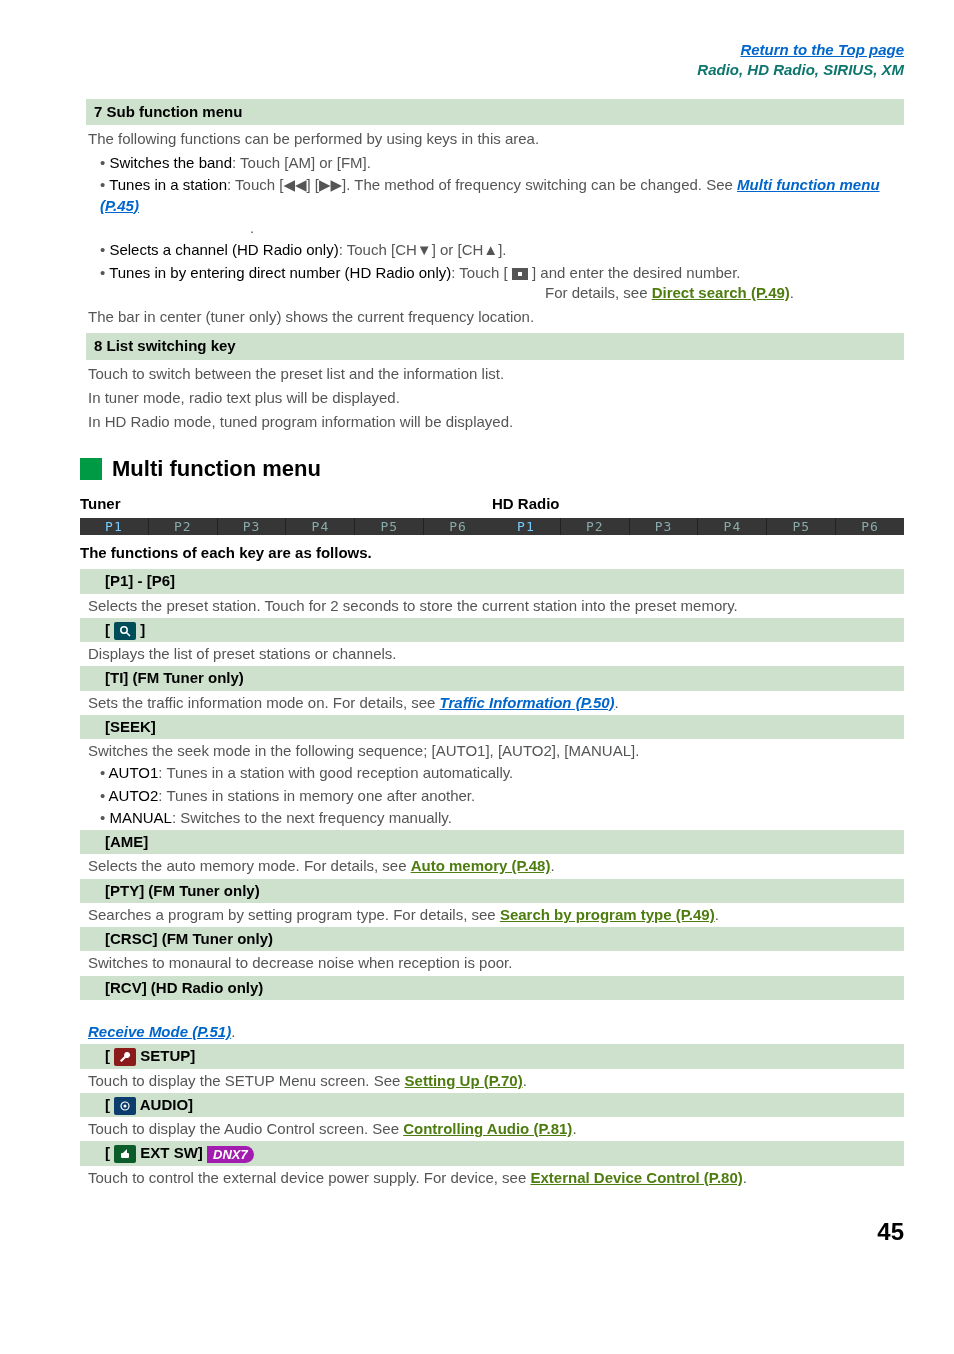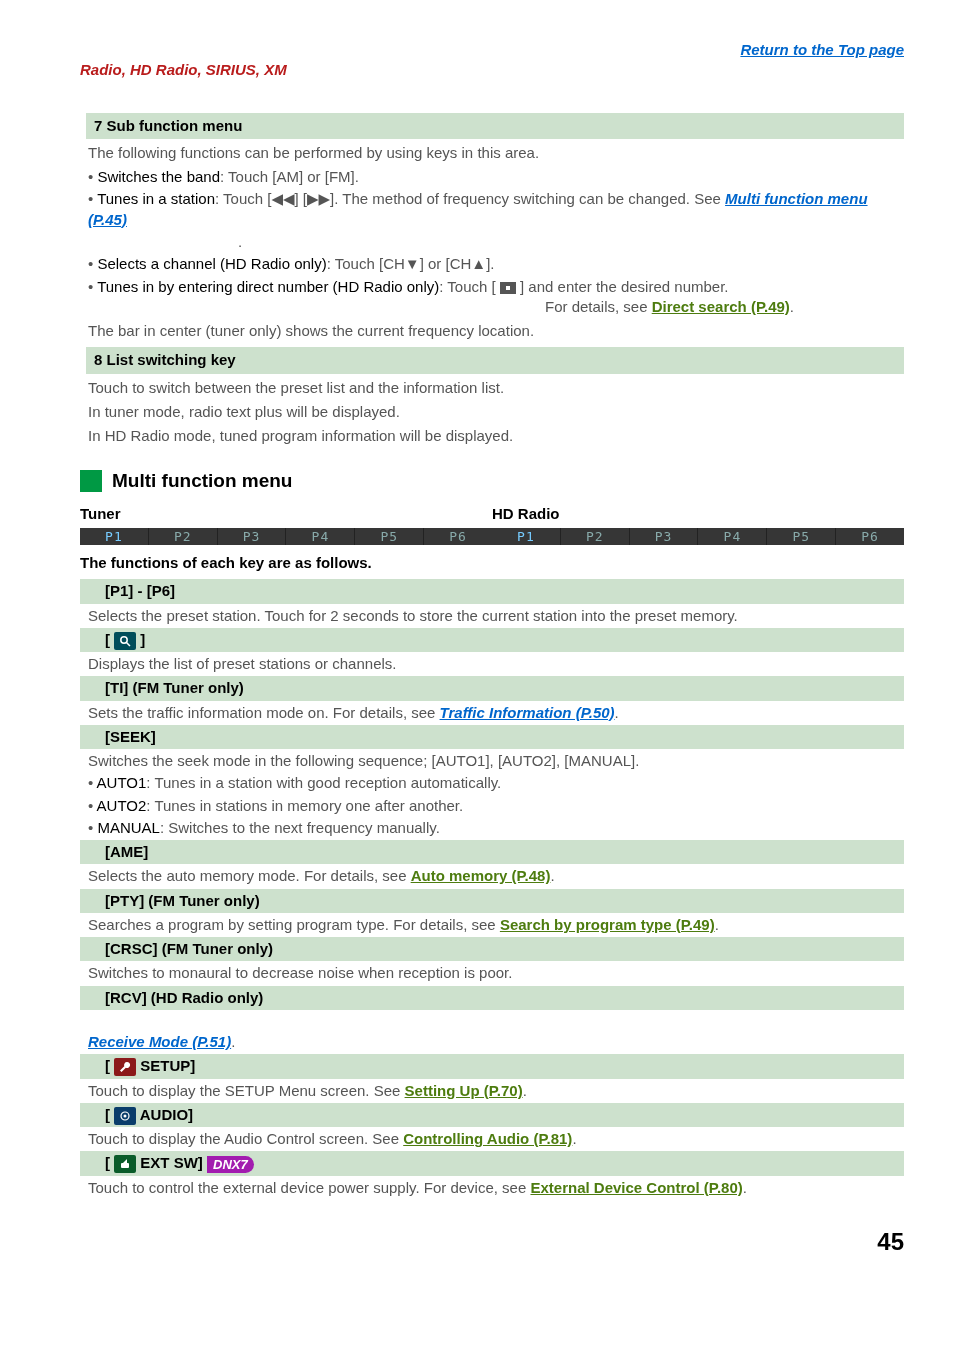--- a/index.html
+++ b/index.html
@@ -1,28 +1,28 @@
 <!DOCTYPE html>
 <html><head>
 <meta charset="utf-8">
 <style>
   * { margin: 0; padding: 0; box-sizing: border-box; }
   body { font-family: "Helvetica Neue", Arial, sans-serif; width: 954px; background: #fff; color: #000; padding: 40px 50px 30px 80px; font-size: 15px; line-height: 1.35; }
   .top-link { text-align: right; font-weight: bold; font-style: italic; color: #0066cc; text-decoration: underline; font-size: 15px; }
-  .top-sub { text-align: left; font-weight: bold; font-style: italic; color: #b91c1c; font-size: 15px; margin-bottom: 32px; }
+  .top-sub { text-align: right; font-weight: bold; font-style: italic; color: #0f766e; font-size: 15px; margin-bottom: 18px; }
   .num-hdr { background: #cde1cd; padding: 3px 8px; font-weight: bold; margin-top: 6px; font-size: 15px; margin-left: 6px; }
   .plain { margin: 4px 0 4px 8px; color: #555; }
-  .bullet { margin: 2px 0 2px 8px; color: #555; }
+  .bullet { margin: 2px 0 2px 20px; color: #555; }
   .bullet .lead { color: #000; }
   .indent { margin-left: 150px; }
   .link-blue { color: #0066cc; font-weight: bold; font-style: italic; text-decoration: underline; }
   .link-red { color: #4d7c0f; font-weight: bold; text-decoration: underline; margin-top: 32px; }
   .sect-title { display: flex; align-items: center; gap: 10px; margin-top: 22px; margin-bottom: 10px; }
   .sect-box { width: 22px; height: 22px; background: #009944; }
-  .sect-text { font-size: 19px; font-weight: bold; }
+  .sect-text { font-size: 22px; font-weight: bold; }
   .cols { display: flex; margin-bottom: 4px; }
   .col { flex: 1; }
   .col-h { font-weight: bold; margin-bottom: 4px; }
   .preset-bar { background: #363636; height: 17px; display: flex; align-items: center; }
   .preset-bar .cell { flex: 1; text-align: center; color: #8aa; font-family: monospace; font-size: 13px; border-right: 1px solid #222; letter-spacing: 1px; }
   .preset-bar .cell:last-child { border-right: none; }
   .preset-bar .cell.sel { color: #7cf; }
   .func-caption { font-weight: bold; margin: 8px 0 6px 0; }
   .keyhdr { background: #cde1cd; padding: 2px 25px; font-weight: bold; font-size: 15px; }
   .keydescr { margin: 2px 0 2px 8px; color: #555; }

